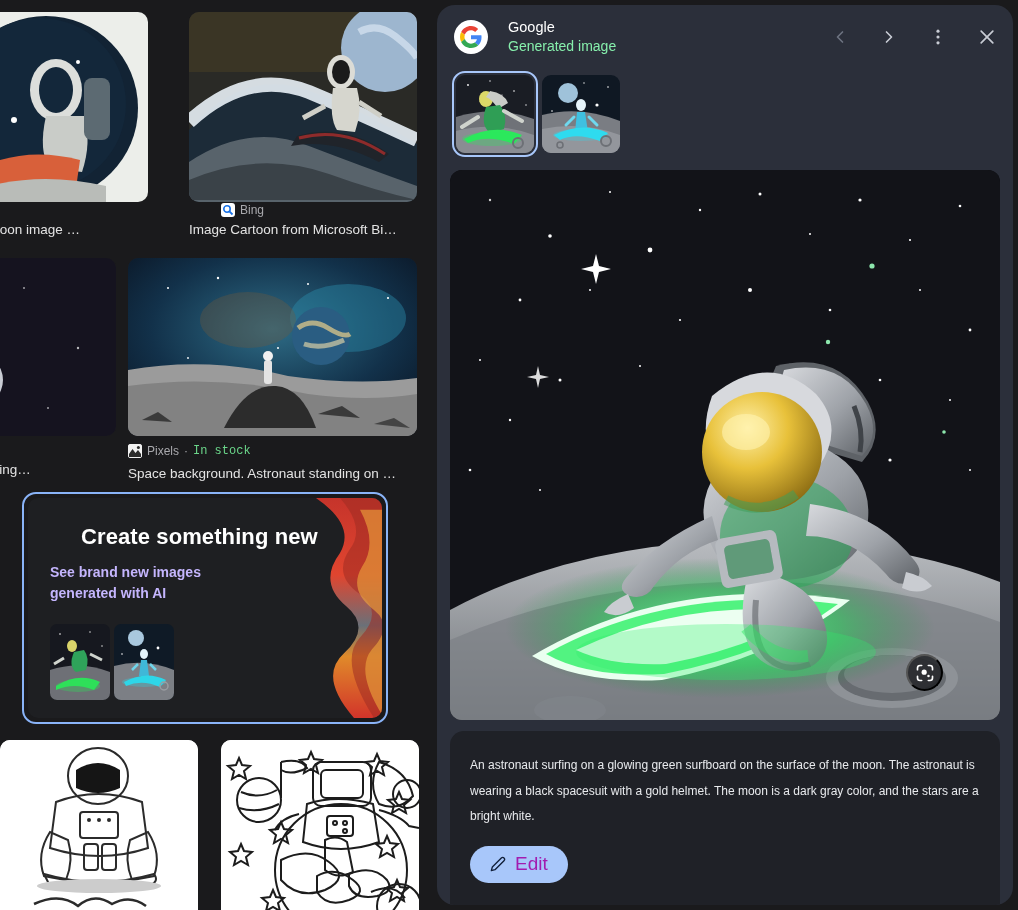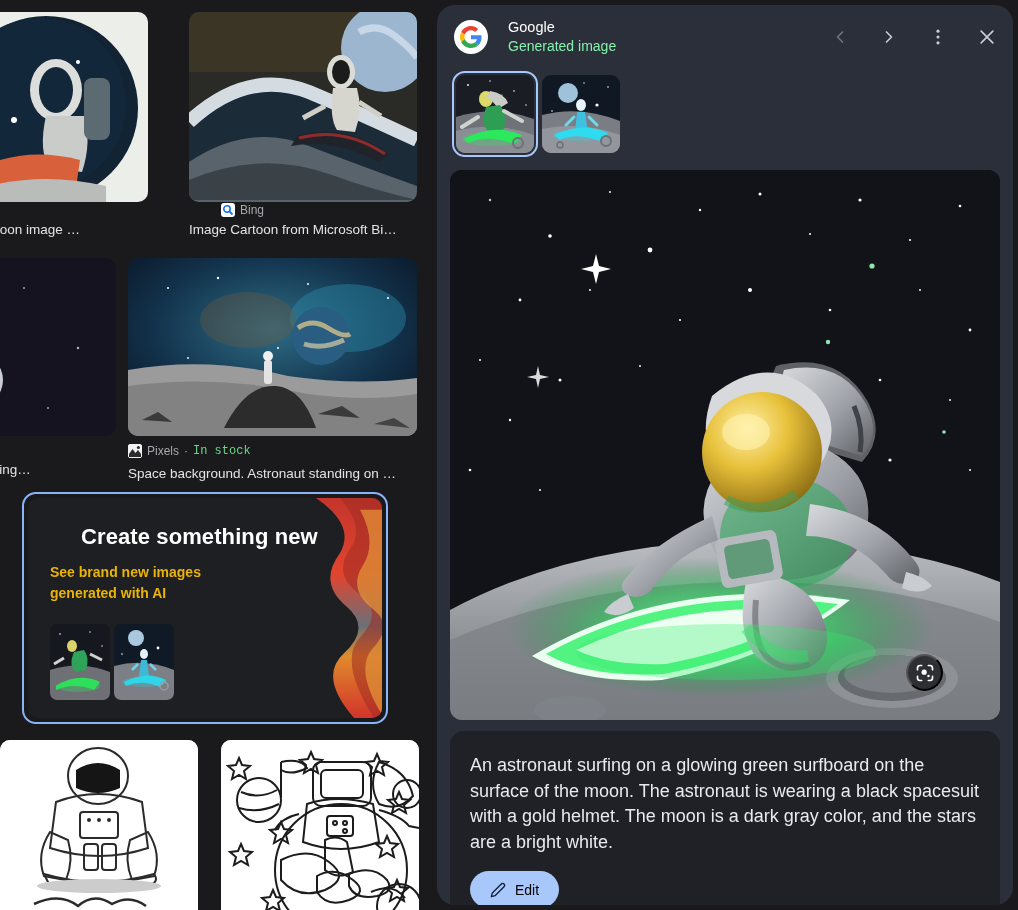--- a/index.html
+++ b/index.html
@@ -39,21 +39,21 @@
     position: absolute; left: 22px; top: 492px; width: 366px; height: 232px;
     border: 2px solid #8ab4f8; border-radius: 14px; padding: 4px;
   }
   .promo {
     position: relative; width: 100%; height: 100%;
     background: #1e1f22; border-radius: 10px; overflow: hidden;
   }
   .promo h2 { position: absolute; left: 22px; top: 26px; font-size: 22px;
               font-weight: 700; color: #ffffff; letter-spacing: .1px; margin-left: 31px;}
   .promo p  { position: absolute; left: 22px; top: 64px; font-size: 14px;
-              font-weight: bold; color: #eab308; line-height: 21px; width: 230px;}
+              font-weight: bold; color: #c4b5fd; line-height: 21px; width: 230px;}
   .promo-thumbs { position: absolute; left: 22px; top: 126px; display: flex; gap: 4px; }
   .promo-thumbs .pt { width: 60px; height: 76px; border-radius: 7px; overflow: hidden; }
   .promo-swirl { position: absolute; right: -10px; top: 0; width: 110px; height: 100%; }
 
   
   .panel {
     position: absolute; left: 437px; top: 5px;
     width: 576px; height: 900px;
     background: #2b2f3a;
     border-radius: 18px;
@@ -75,24 +75,24 @@
   .strip .sel { outline: 2px solid #a8c7fa; outline-offset: 2px; border-radius: 9px; }
 
   .hero { position: absolute; left: 13px; top: 165px; width: 550px; height: 550px;
           border-radius: 12px; overflow: hidden; background: #0c0d10; }
   .lens-btn { position: absolute; left: 469px; top: 649px; width: 37px; height: 37px;
               border-radius: 50%; background: rgba(32,33,36,.85);
               display: flex; align-items: center; justify-content: center; cursor: pointer;}
 
   .descbox { position: absolute; left: 13px; top: 726px; width: 550px; height: 175px;
              background: #1f2127; border-radius: 14px 14px 0 0; padding: 22px 20px 0 20px; }
-  .descbox p { color: #e8eaed; font-size: 18px; line-height: 25.5px; }
+  .descbox p { color: #e8eaed; font-size: 12px; line-height: 25.5px; }
   .edit-btn { margin-top: 16px; display: inline-flex; align-items: center; gap: 9px;
               height: 37px; padding: 0 20px; border-radius: 19px;
-              background: #a8c7fa; color: #000000; font-size: 14px; border: none;
+              background: #a8c7fa; color: #a21caf; font-size: 19px; border: none;
               cursor: pointer; font-family: "Liberation Sans", sans-serif;}
 </style>
 </head>
 <body>
 
 <div class="app">
 
   <div class="results">
 
     <div class="thumb-card" style="left:-72px; top:12px; width:220px; height:190px;">

